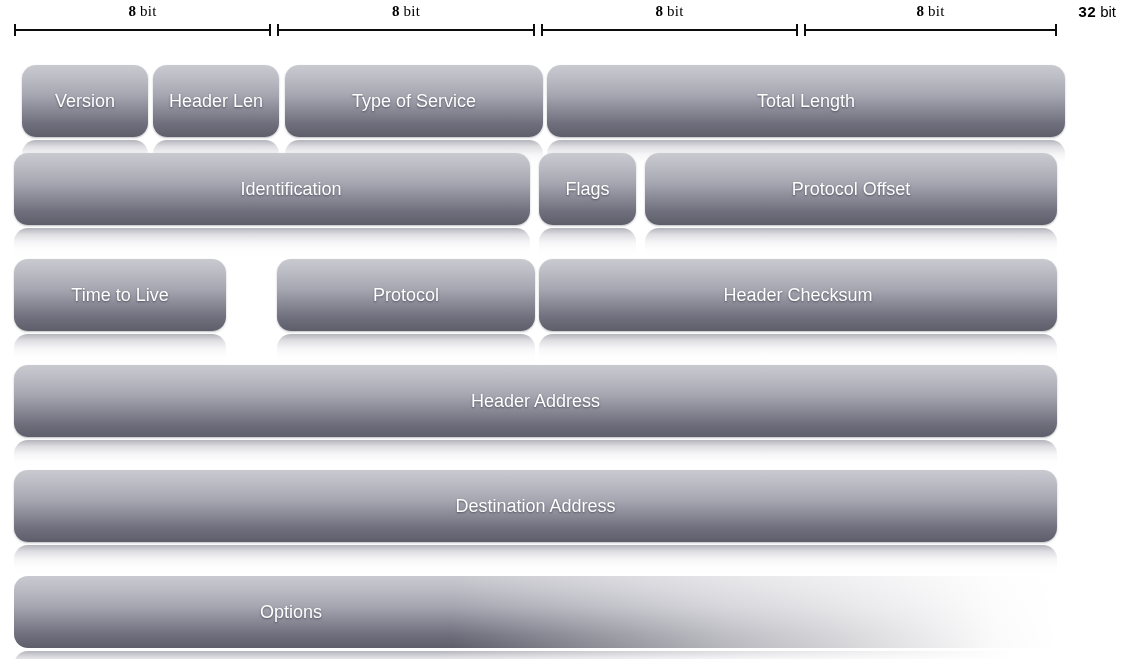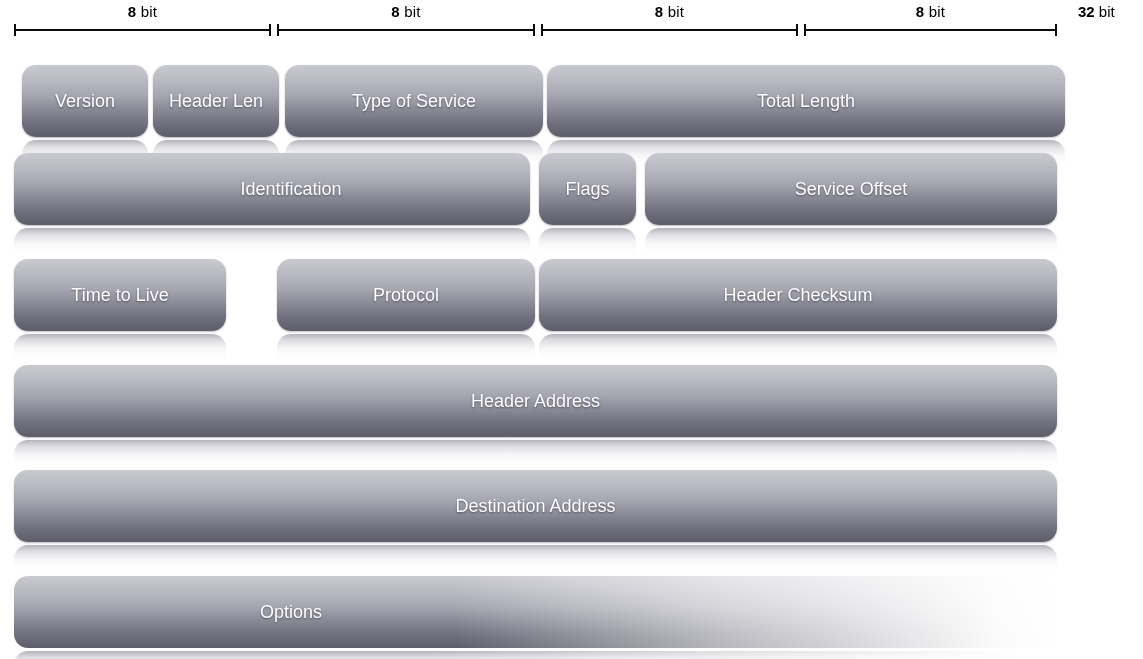--- a/index.html
+++ b/index.html
@@ -54,33 +54,34 @@
   .seg .seglabel {
     position: absolute;
     left: 0;
     right: 0;
     top: -21px;
     text-align: center;
     font-size: 15px;
     color: #000;
     white-space: nowrap;
     letter-spacing: 0.2px;
+    font-family: Liberation Serif, serif;
   }
   .seg .seglabel b {
     font-weight: bold;
   }
   .total-label {
     position: absolute;
     top: 3px;
     left: 1078px;
     font-size: 15px;
     color: #000;
     white-space: nowrap;
   }
-  .total-label b { font-weight: bold; }
+  .total-label b { font-weight: bold; font-family: Liberation Mono, monospace; }
 
   
   .row {
     position: absolute;
     left: 0;
     width: 1143px;
     height: 106px;
   }
   .field {
     position: absolute;
@@ -218,21 +219,21 @@
   </div>
 
   <div class="row" style="top:153px;">
     <div class="field" style="left:14px; width:516px;padding-left:38px;">
       <span class="flabel">Identification</span>
     </div>
     <div class="field" style="left:539px; width:97px;">
       <span class="flabel">Flags</span>
     </div>
     <div class="field" style="left:645px; width:412px;">
-      <span class="flabel">Service Offset</span>
+      <span class="flabel">Protocol Offset</span>
     </div>
   </div>
 
   <div class="row" style="top:259px;">
     <div class="field" style="left:14px; width:212px;">
       <span class="flabel">Time to Live</span>
     </div>
     <div class="field" style="left:277px; width:258px;">
       <span class="flabel">Protocol</span>
     </div>

